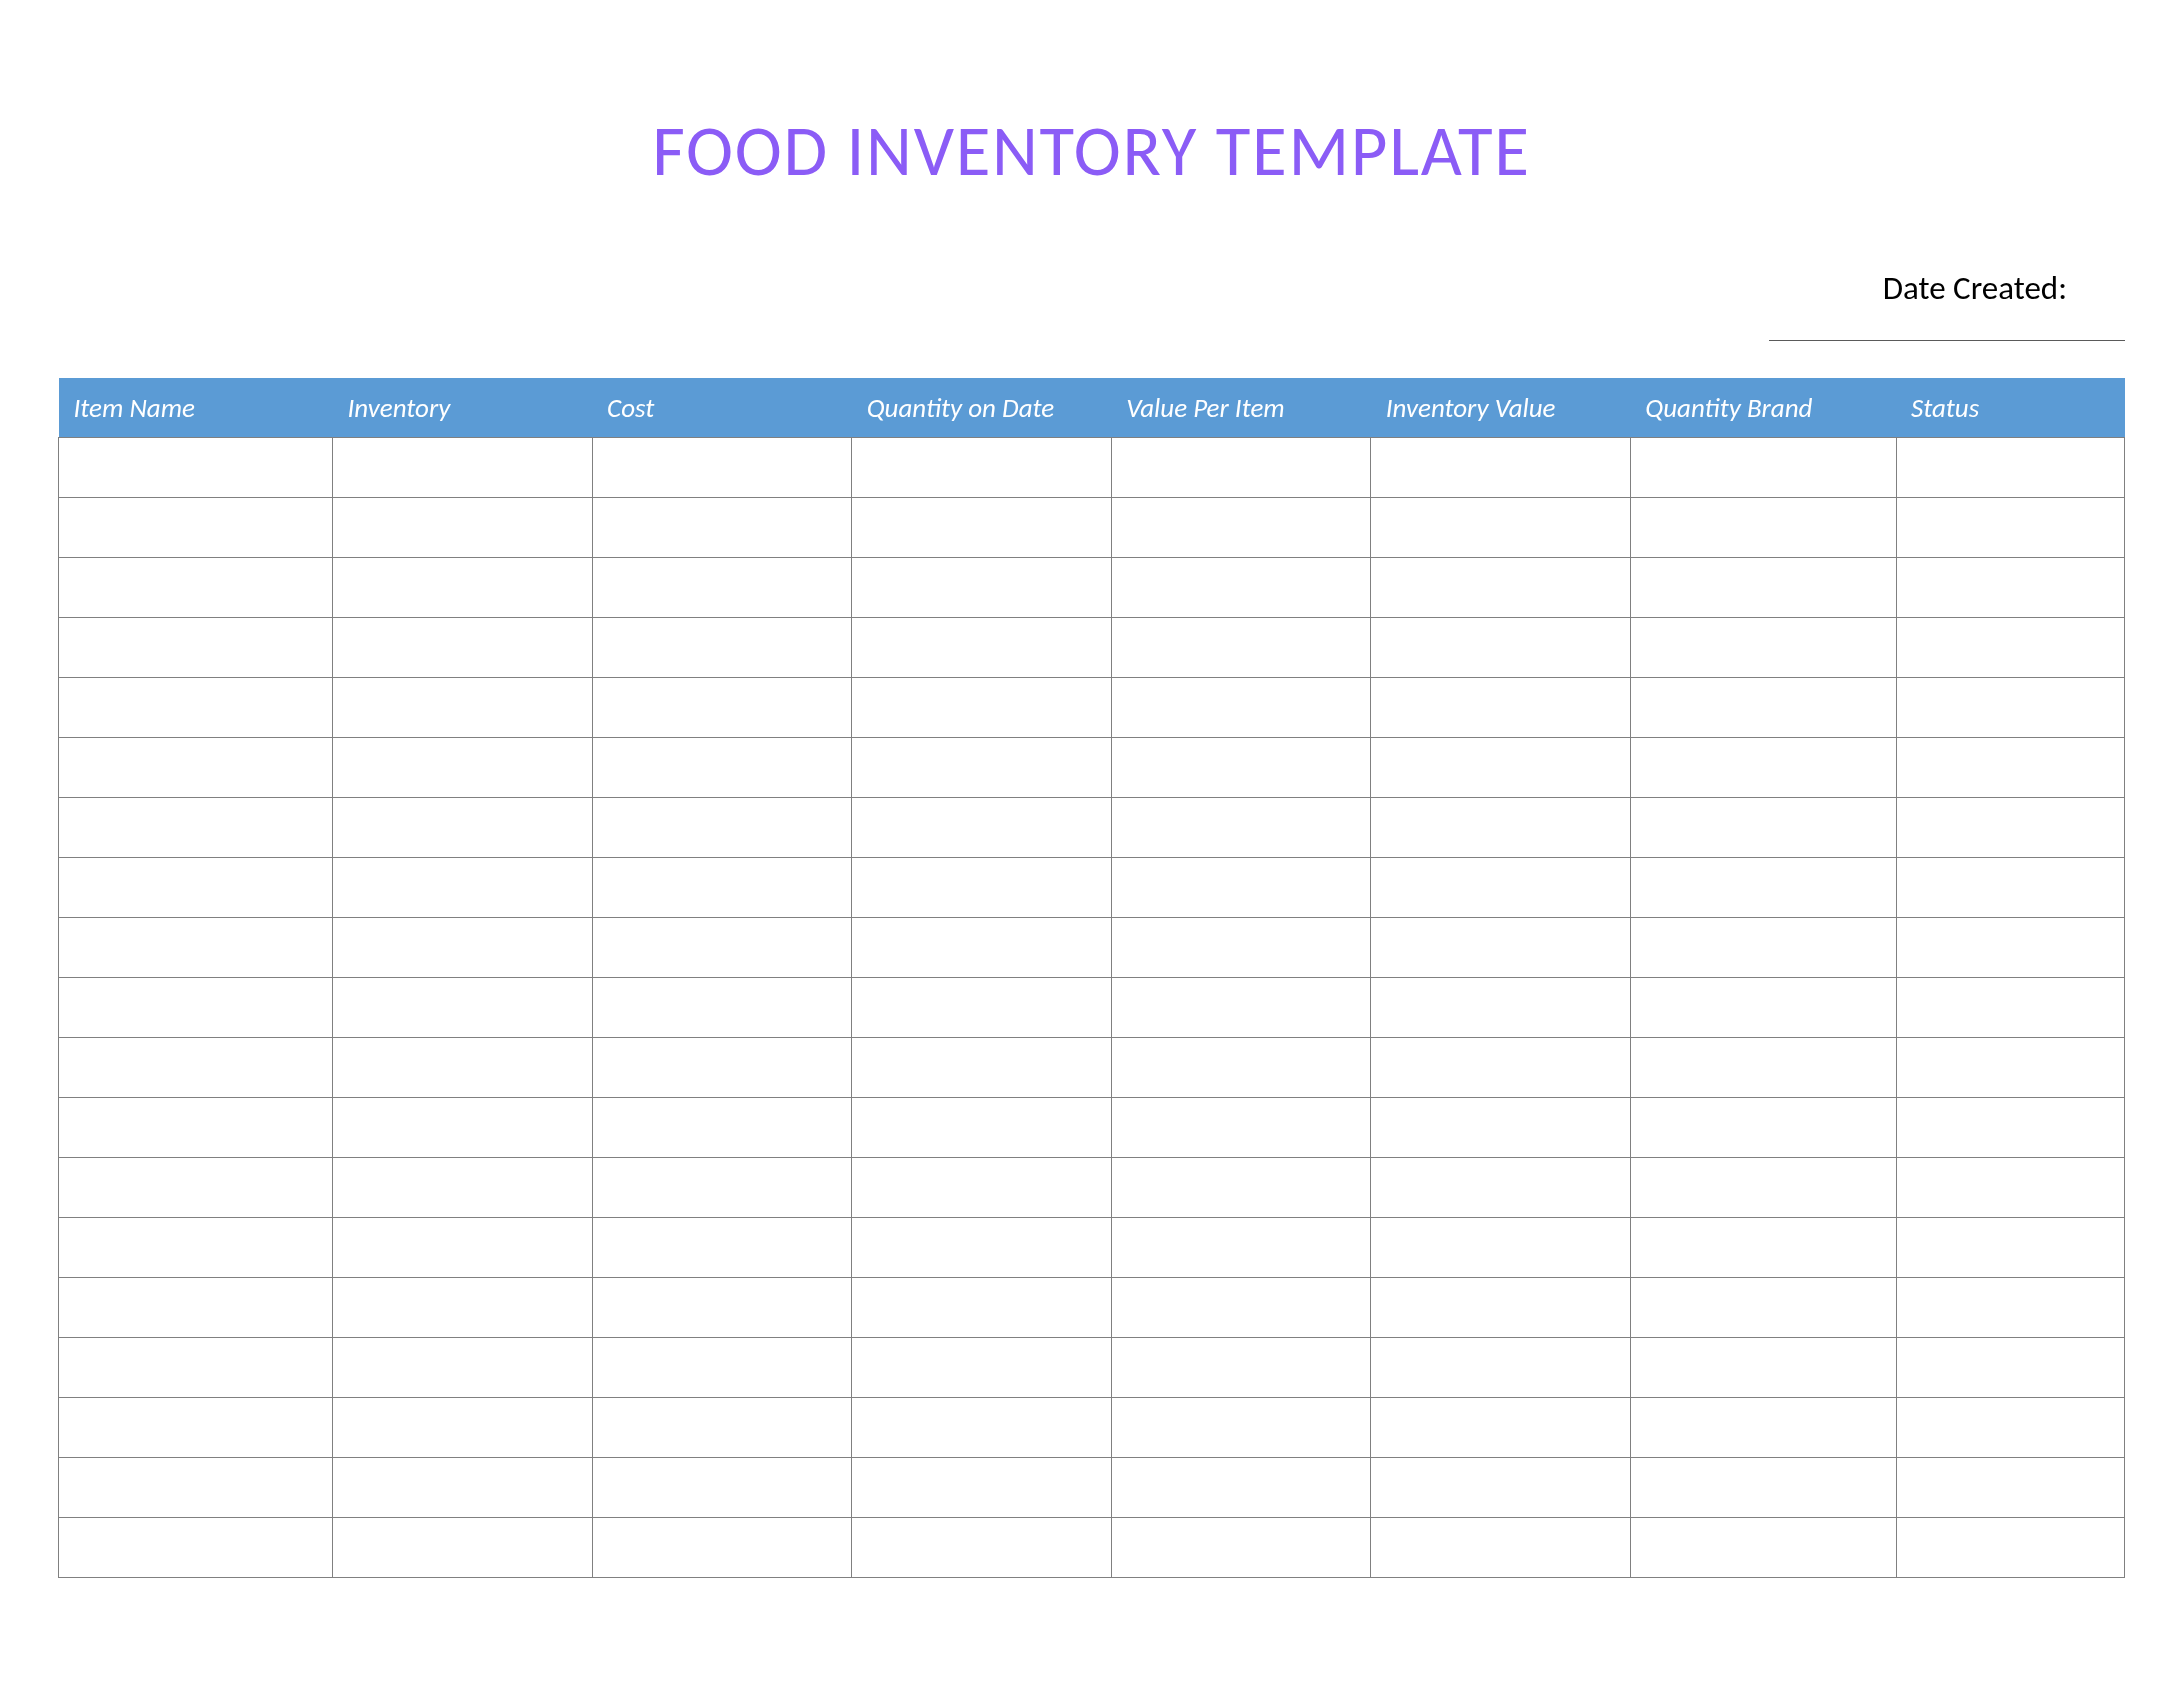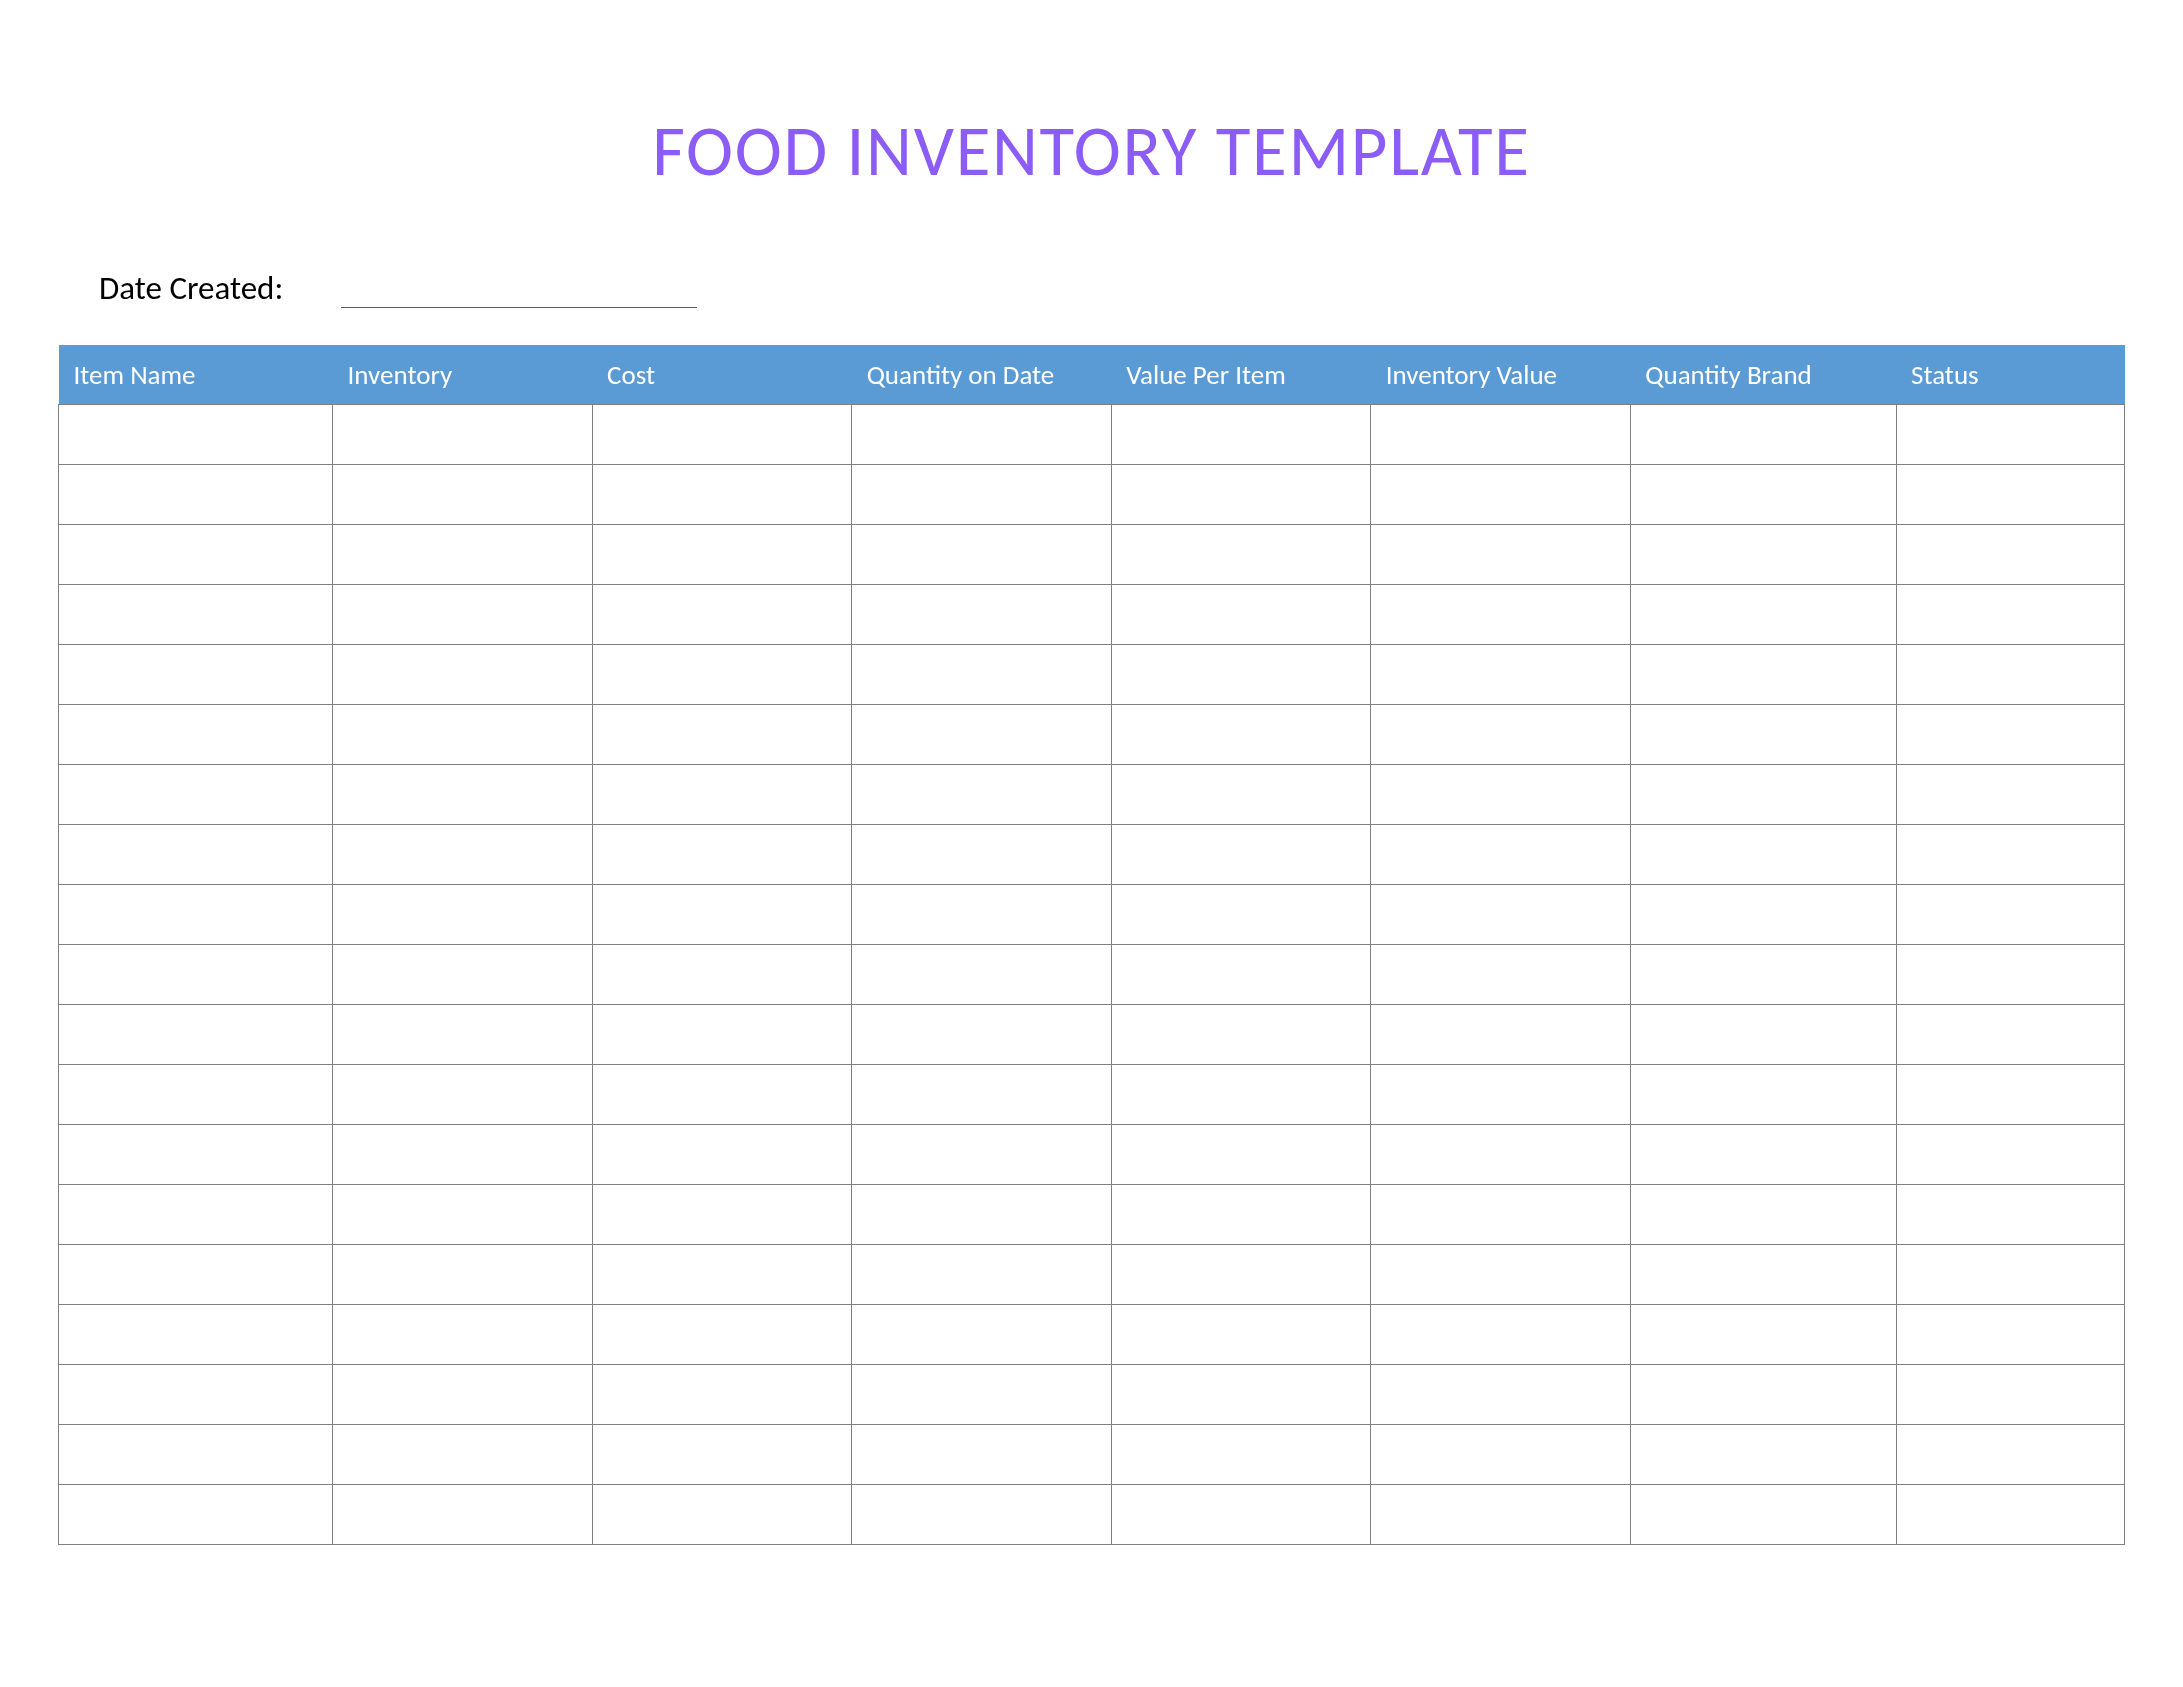--- a/index.html
+++ b/index.html
@@ -20,37 +20,39 @@
       color: #8b5cf6;
       font-size: 71px;
       font-weight: 400;
       letter-spacing: 1.7px;
       margin-bottom: 74px;
       margin-top: 33px;
     }
     .date-row {
       display: flex;
       align-items: flex-end;
-      margin-left: 41px;
+      margin-left: 64px;
       margin-bottom: 37px;
+      flex-direction: column;
     }
     .date-label {
       color: #000;
       font-size: 33px;
       margin-right: 58px;
     }
     .date-underline {
       width: 356px;
       border-bottom: 1.7px solid #5a5a5a;
       height: 33px;
     }
     .inventory-table {
       width: 100%;
       border-collapse: collapse;
       table-layout: fixed;
+      font-style: italic;
     }
     .inventory-table thead th {
       background: #5b9bd5;
       color: #ffffff;
       font-weight: 400;
       font-size: 27px;
       text-align: left;
       padding: 13.2px 15px;
       border: none;
       height: 55px;

